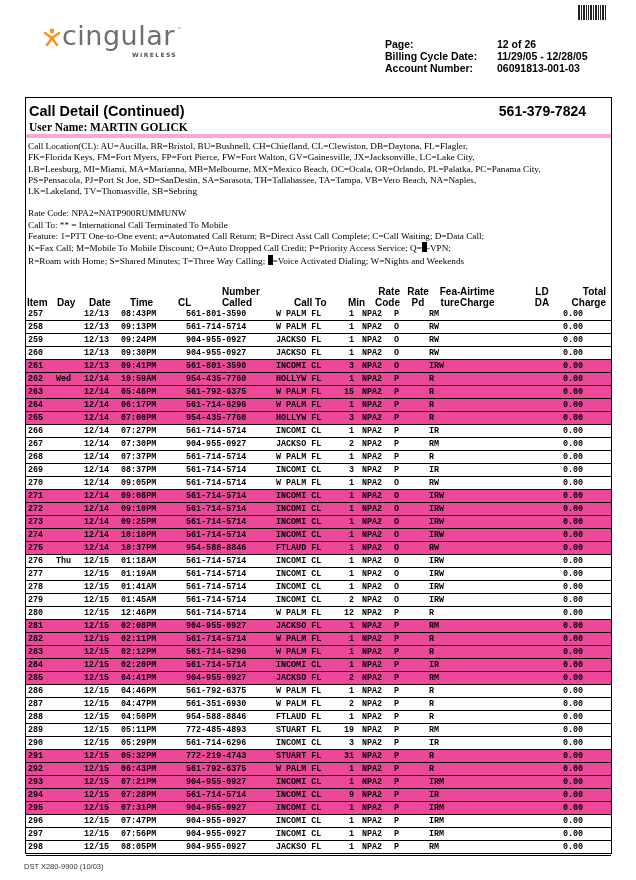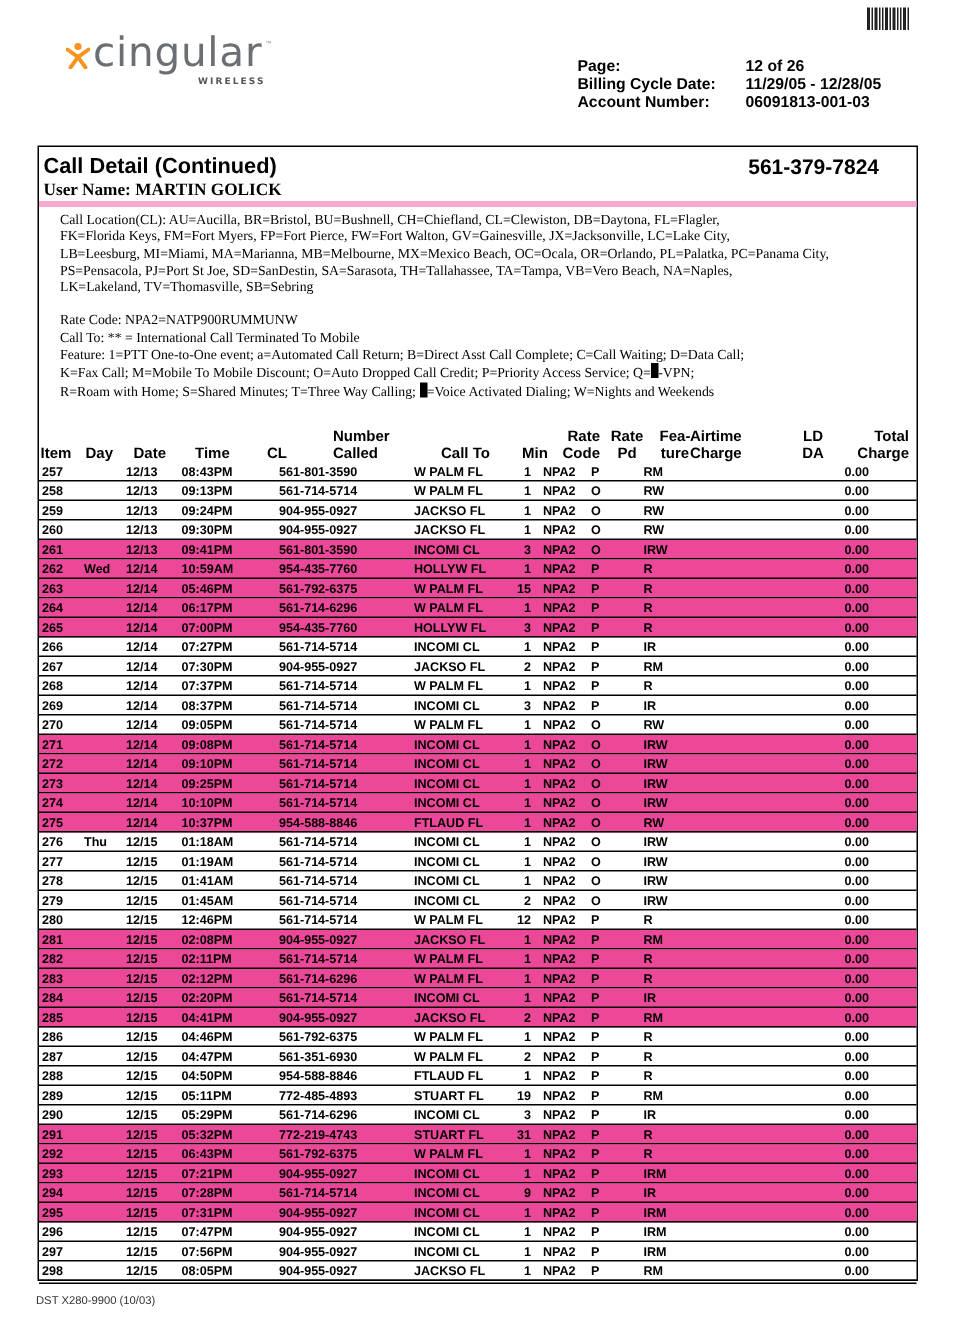--- a/index.html
+++ b/index.html
@@ -18,30 +18,30 @@
   .meta { position: absolute; left: 385px; top: 38px; font-size: 10.5px; font-weight: bold; line-height: 12px; }
   .meta .row { display: flex; }
   .meta .k { width: 112px; }
 
   .box { position: absolute; left: 25px; top: 97px; width: 587px; height: 757px; border: 1.5px solid #000; }
   .box-head { height: 40px; border-bottom: 4px solid #f9a8d4; position: relative; }
   .box-head .title { position: absolute; left: 3px; top: 5px; font-size: 14.5px; font-weight: bold; }
   .box-head .phone { position: absolute; right: 25px; top: 5px; font-size: 14px; font-weight: bold; }
   .box-head .user { position: absolute; left: 3px; top: 23px; font-family: "Liberation Serif", serif; font-size: 11.5px; font-weight: bold; }
 
-  .legend { padding: 3px 2px 0 2px; font-family: "Liberation Serif", serif; font-size: 9.2px; line-height: 11.3px; margin-left: 12px; }
+  .legend { padding: 3px 2px 0 2px; font-family: "Liberation Serif", serif; font-size: 9.2px; line-height: 11.3px; }
   .legend p { white-space: nowrap; }
   .legend .gap { height: 11px; }
   .blk { display: inline-block; width: 5px; height: 10px; background: #000; vertical-align: -1px; }
 
   .thead { position: absolute; left: 0; top: 186px; width: 100%; height: 24px; font-size: 10px; font-weight: bold; line-height: 11px; }
   .thead div { position: absolute; bottom: 0; }
 
   .rows { position: absolute; left: 0; top: 210px; width: 100%; }
-  .r { position: relative; height: 13px; border-bottom: 1px solid #000; font-family: Liberation Sans, sans-serif; font-size: 8.4px; font-weight: bold; line-height: 12px; }
+  .r { position: relative; height: 13px; border-bottom: 1px solid #000; font-family: Liberation Mono, monospace; font-size: 8.4px; font-weight: bold; line-height: 12px; }
   .r.shade { background: #ec4899; }
   .r span { position: absolute; top: 0; white-space: pre; }
   .rows-end { border-bottom: 1px solid #000; height: 2px; }
 
   .c-item { left: 2px; }
   .c-day { left: 30px; }
   .c-date { left: 58px; }
   .c-time { left: 95px; }
   .c-num { left: 160px; }
   .c-to { left: 250px; }

